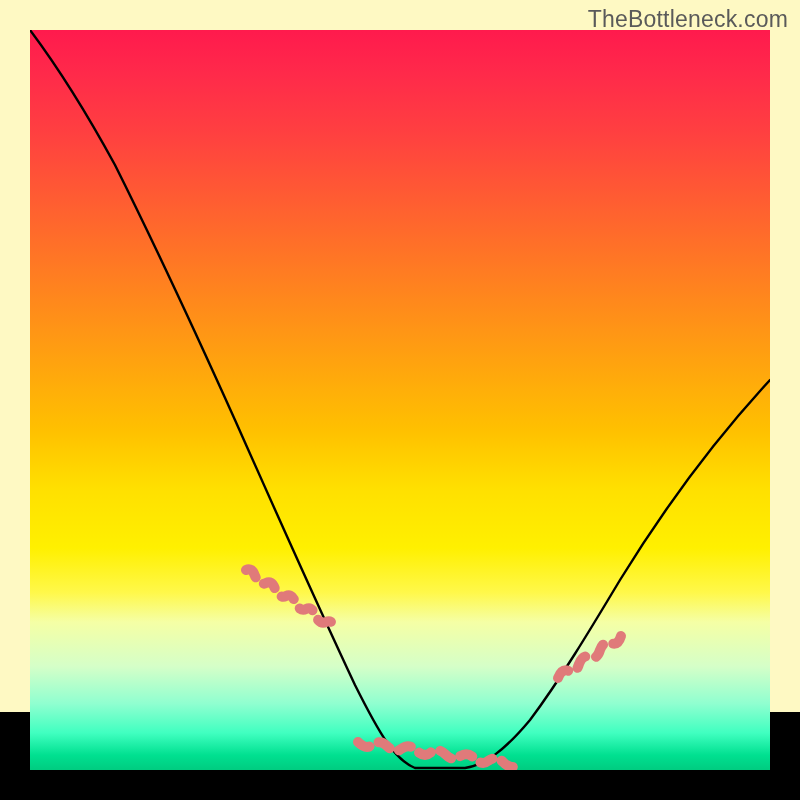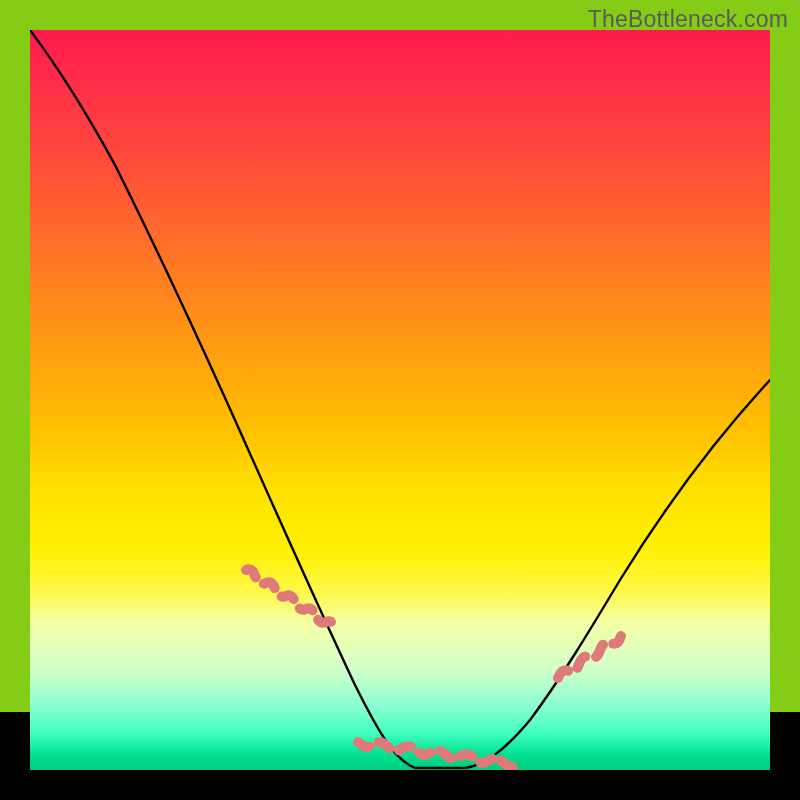--- a/index.html
+++ b/index.html
@@ -1,21 +1,21 @@
 <!DOCTYPE html>
 <html><head>
 <meta charset="utf-8">
 <style>
   * { margin: 0; padding: 0; box-sizing: border-box; }
   html, body { width: 800px; height: 800px; overflow: hidden; background: #000; }
   .frame {
     position: relative;
     width: 800px;
     height: 712px;
-    background: #84cc16;
+    background: #fef9c3;
   }
   .plot-area {
     position: absolute;
     left: 30px;
     top: 30px;
     width: 740px;
     height: 740px;
     overflow: hidden;
   }
   .gradient-bg {

